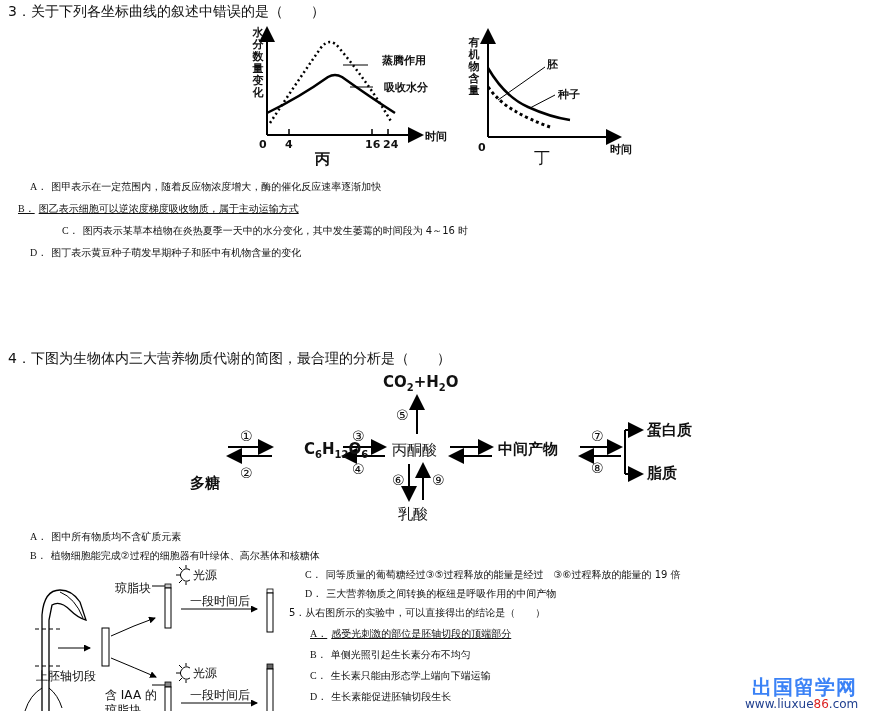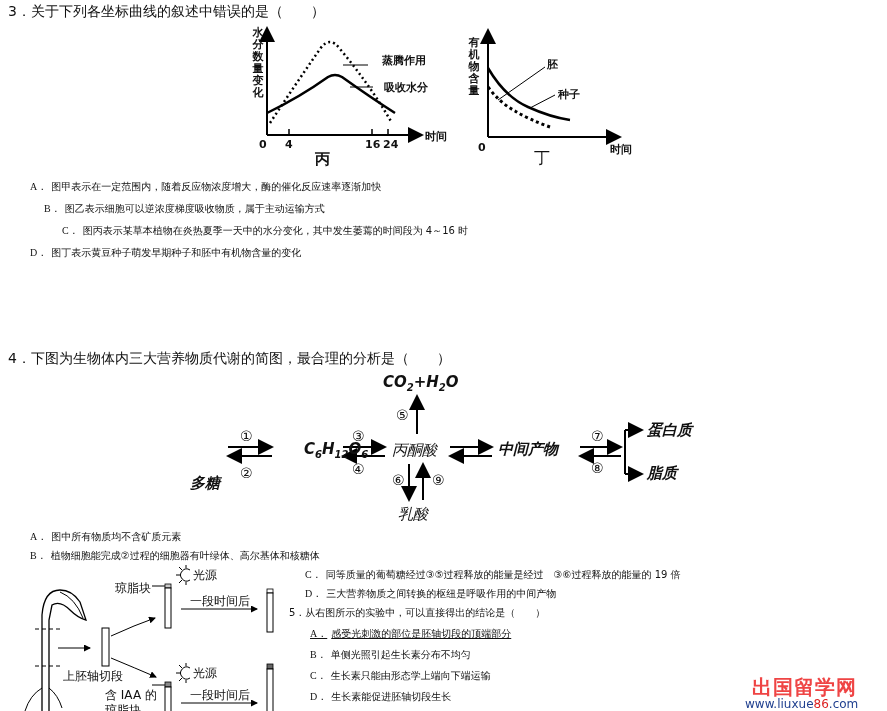--- a/index.html
+++ b/index.html
@@ -3,23 +3,23 @@
 <meta charset="utf-8">
 <style>
   html,body{margin:0;padding:0;background:#fff;}
   body{width:887px;height:711px;position:relative;overflow:hidden;font-family:"DejaVu Sans","Liberation Sans",sans-serif;color:#111;}
   .abs{position:absolute;}
   .q-title{font-size:14px;white-space:nowrap;}
   .opt{font-size:10px;white-space:nowrap;}
   .opt .letter{font-family:"Liberation Serif","DejaVu Serif",serif;margin-right:4px;}
   .lbl{font-size:11px;font-weight:bold;white-space:nowrap;}
   .lbl-v{font-size:11px;font-weight:bold;width:12px;line-height:12px;text-align:center;}
-  .node{font-size:15px;font-weight:bold;white-space:nowrap;font-style:italic;}
+  .node{font-size:15px;font-weight:bold;white-space:nowrap;}
   .num{font-size:14px;white-space:nowrap;}
-  .watermark-cn{font-size:20px;font-weight:bold;color:#ef4444;letter-spacing:1px;white-space:nowrap;}
+  .watermark-cn{font-size:20px;font-weight:bold;color:#3b82f6;letter-spacing:1px;white-space:nowrap;}
   .watermark-url{font-size:12px;font-weight:normal;color:#1f3f8f;white-space:nowrap;}
   .watermark-url .red{color:#d22;}
   .small{font-size:12px;white-space:nowrap;}
 </style>
 </head>
 <body>
 
 <div class="abs q-title" style="left:8px;top:3px;">3．关于下列各坐标曲线的叙述中错误的是（　　）</div>
 
 <div class="abs" style="left:240px;top:25px;width:200px;height:145px;">
@@ -76,21 +76,21 @@
   <div class="abs lbl" style="left:87px;top:32px;">胚</div>
   <div class="abs lbl" style="left:98px;top:62px;">种子</div>
   <div class="abs lbl" style="left:150px;top:117px;">时间</div>
   <div class="abs lbl" style="left:18px;top:116px;">0</div>
   <div class="abs" style="left:74px;top:123px;font-size:16px;">丁</div>
 </div>
 
 <div class="abs opt" style="left:30px;top:180px;">
   <span class="letter">A．</span><span>图甲表示在一定范围内，随着反应物浓度增大，酶的催化反应速率逐渐加快</span>
 </div>
-<div class="abs opt" style="left:44px;top:202px;">
+<div class="abs opt" style="left:18px;top:202px;text-decoration:underline;">
   <span class="letter">B．</span><span>图乙表示细胞可以逆浓度梯度吸收物质，属于主动运输方式</span>
 </div>
 <div class="abs opt" style="left:30px;top:224px;margin-left:32px;">
   <span class="letter">C．</span><span>图丙表示某草本植物在炎热夏季一天中的水分变化，其中发生萎蔫的时间段为 4～16 时</span>
 </div>
 <div class="abs opt" style="left:30px;top:246px;">
   <span class="letter">D．</span><span>图丁表示黄豆种子萌发早期种子和胚中有机物含量的变化</span>
 </div>
 
 <div class="abs q-title" style="left:8px;top:350px;">4．下图为生物体内三大营养物质代谢的简图，最合理的分析是（　　）</div>
@@ -211,21 +211,21 @@
       <line x1="-6" y1="0" x2="-10" y2="0"></line>
         <line x1="-4" y1="-5" x2="-7" y2="-8"></line>
         <line x1="-4" y1="5" x2="-7" y2="8"></line>
         <line x1="0" y1="-7" x2="0" y2="-10"></line>
         <line x1="0" y1="7" x2="0" y2="10"></line>
     </g>
   </svg>
   <div class="abs small" style="left:115px;top:20px;">琼脂块</div>
   <div class="abs small" style="left:193px;top:7px;">光源</div>
   <div class="abs small" style="left:190px;top:33px;">一段时间后</div>
-  <div class="abs small" style="left:63px;top:108px;font-family:Liberation Serif, serif;">上胚轴切段</div>
+  <div class="abs small" style="left:36px;top:108px;font-family:Liberation Serif, serif;">上胚轴切段</div>
   <div class="abs small" style="left:193px;top:105px;">光源</div>
   <div class="abs small" style="left:105px;top:127px;">含 IAA 的</div>
   <div class="abs small" style="left:105px;top:142px;">琼脂块</div>
   <div class="abs small" style="left:190px;top:127px;">一段时间后</div>
 </div>
 
 <div class="abs opt" style="left:289px;top:606px;">5．从右图所示的实验中，可以直接得出的结论是（　　）</div>
 <div class="abs opt" style="left:310px;top:627px;text-decoration:underline;">
   <span class="letter">A．</span><span>感受光刺激的部位是胚轴切段的顶端部分</span>
 </div>

